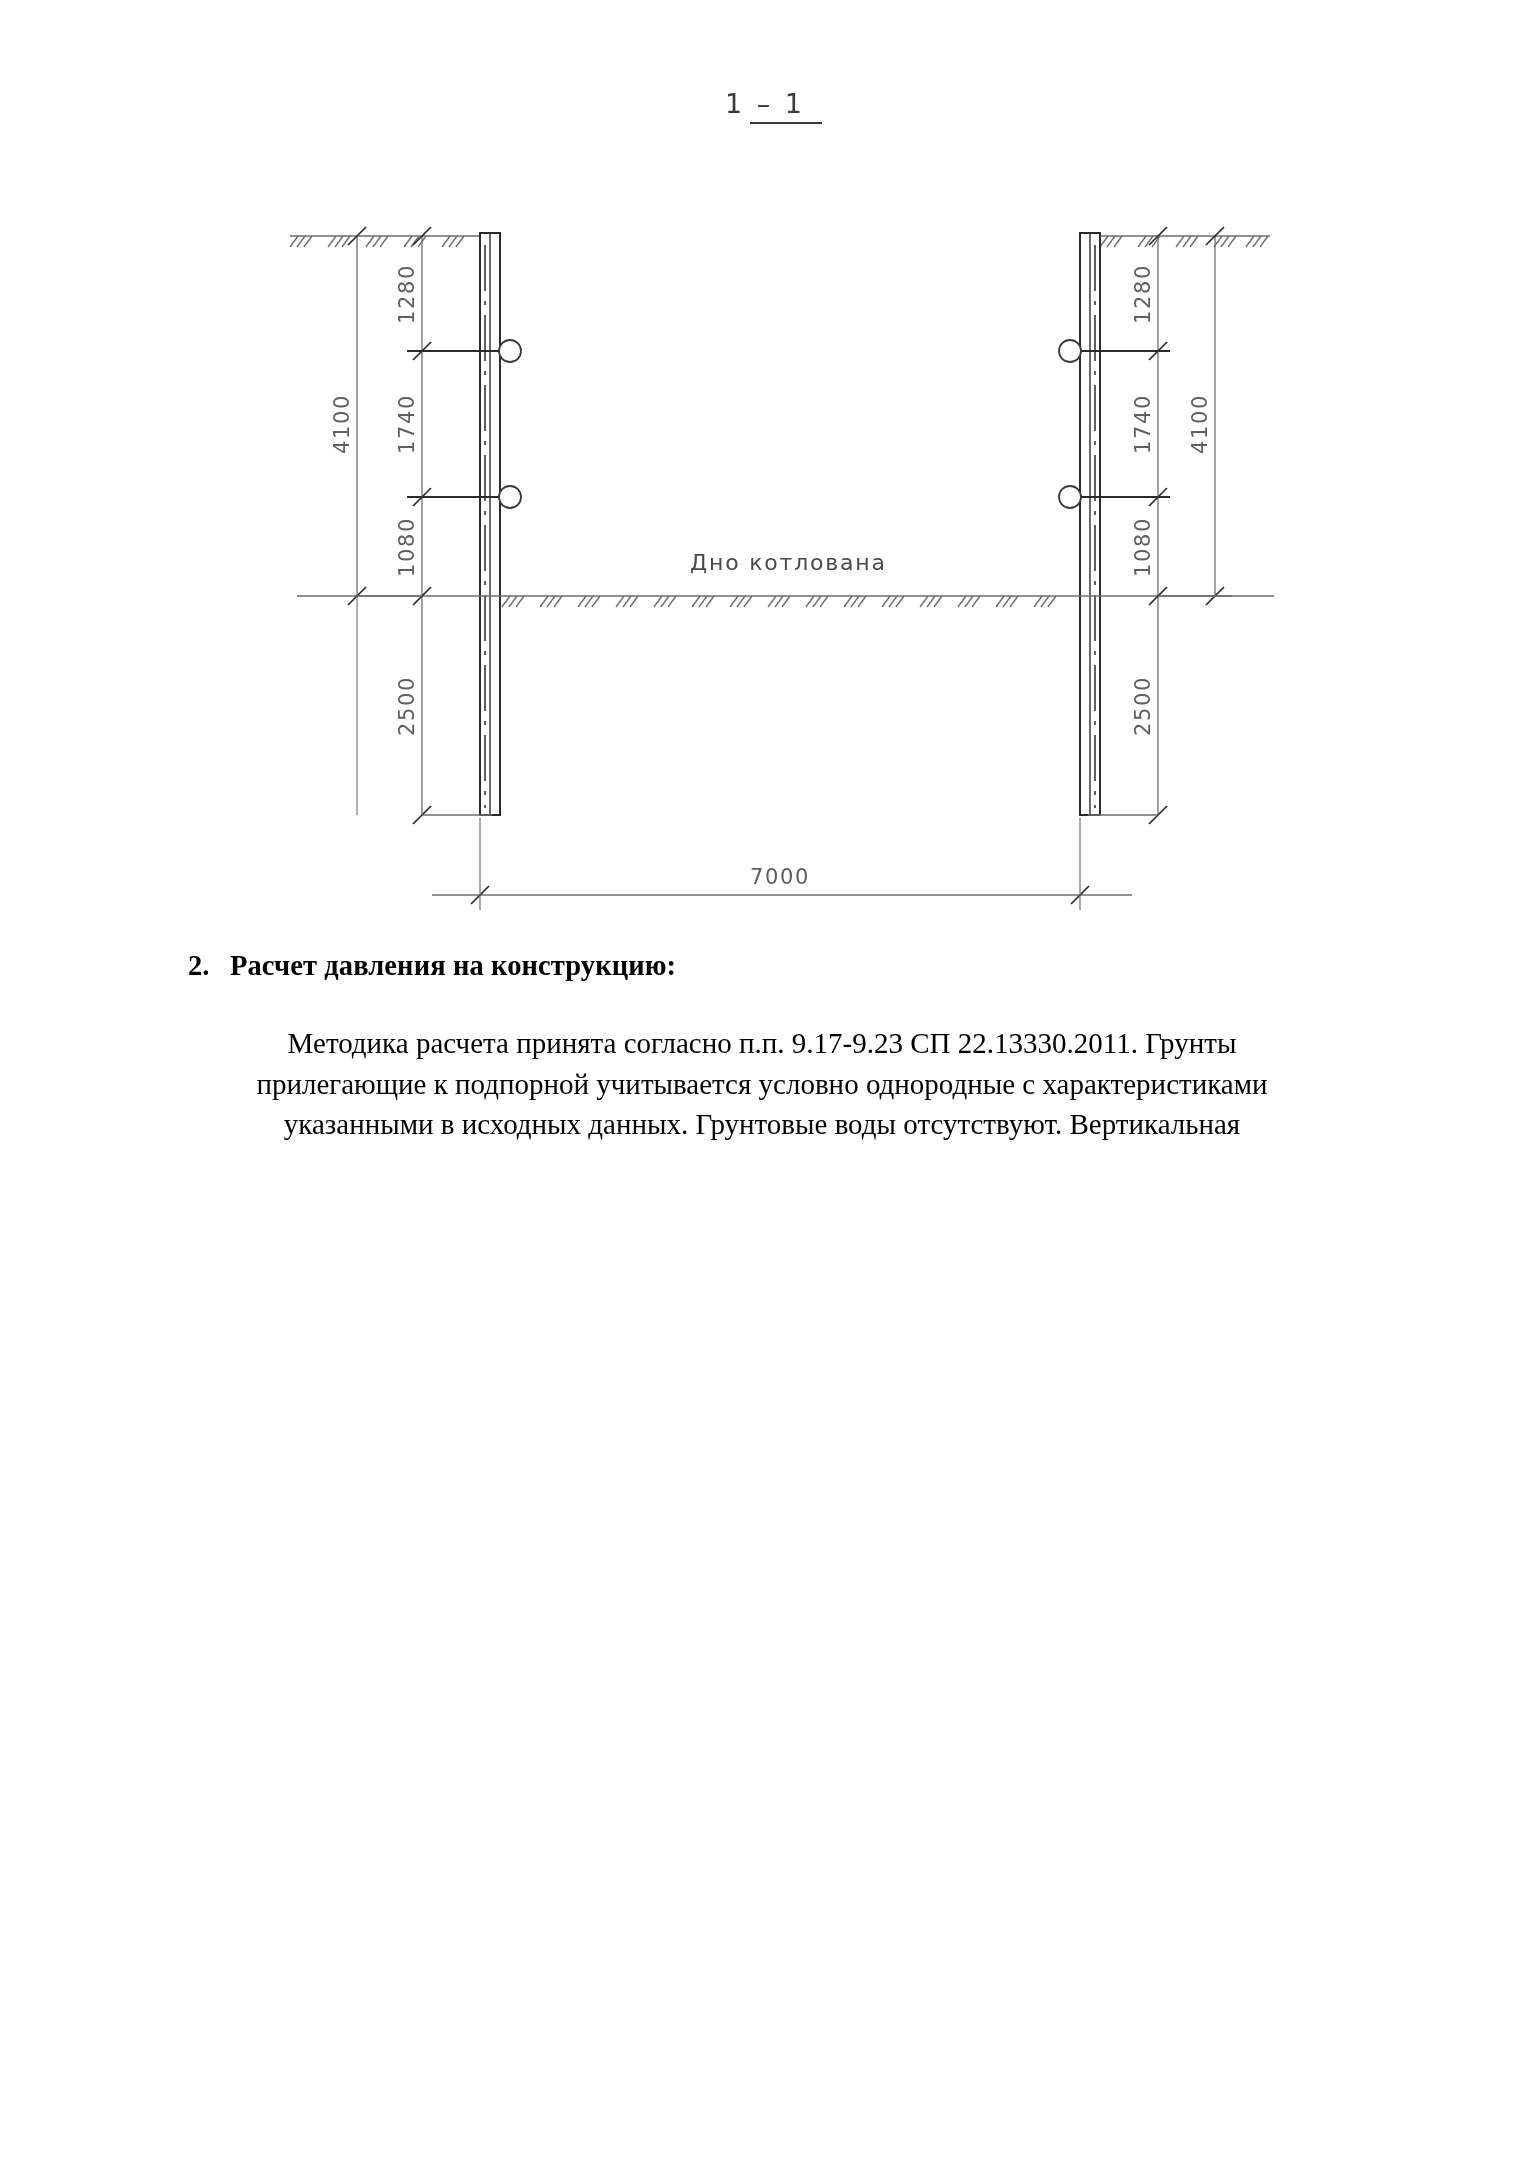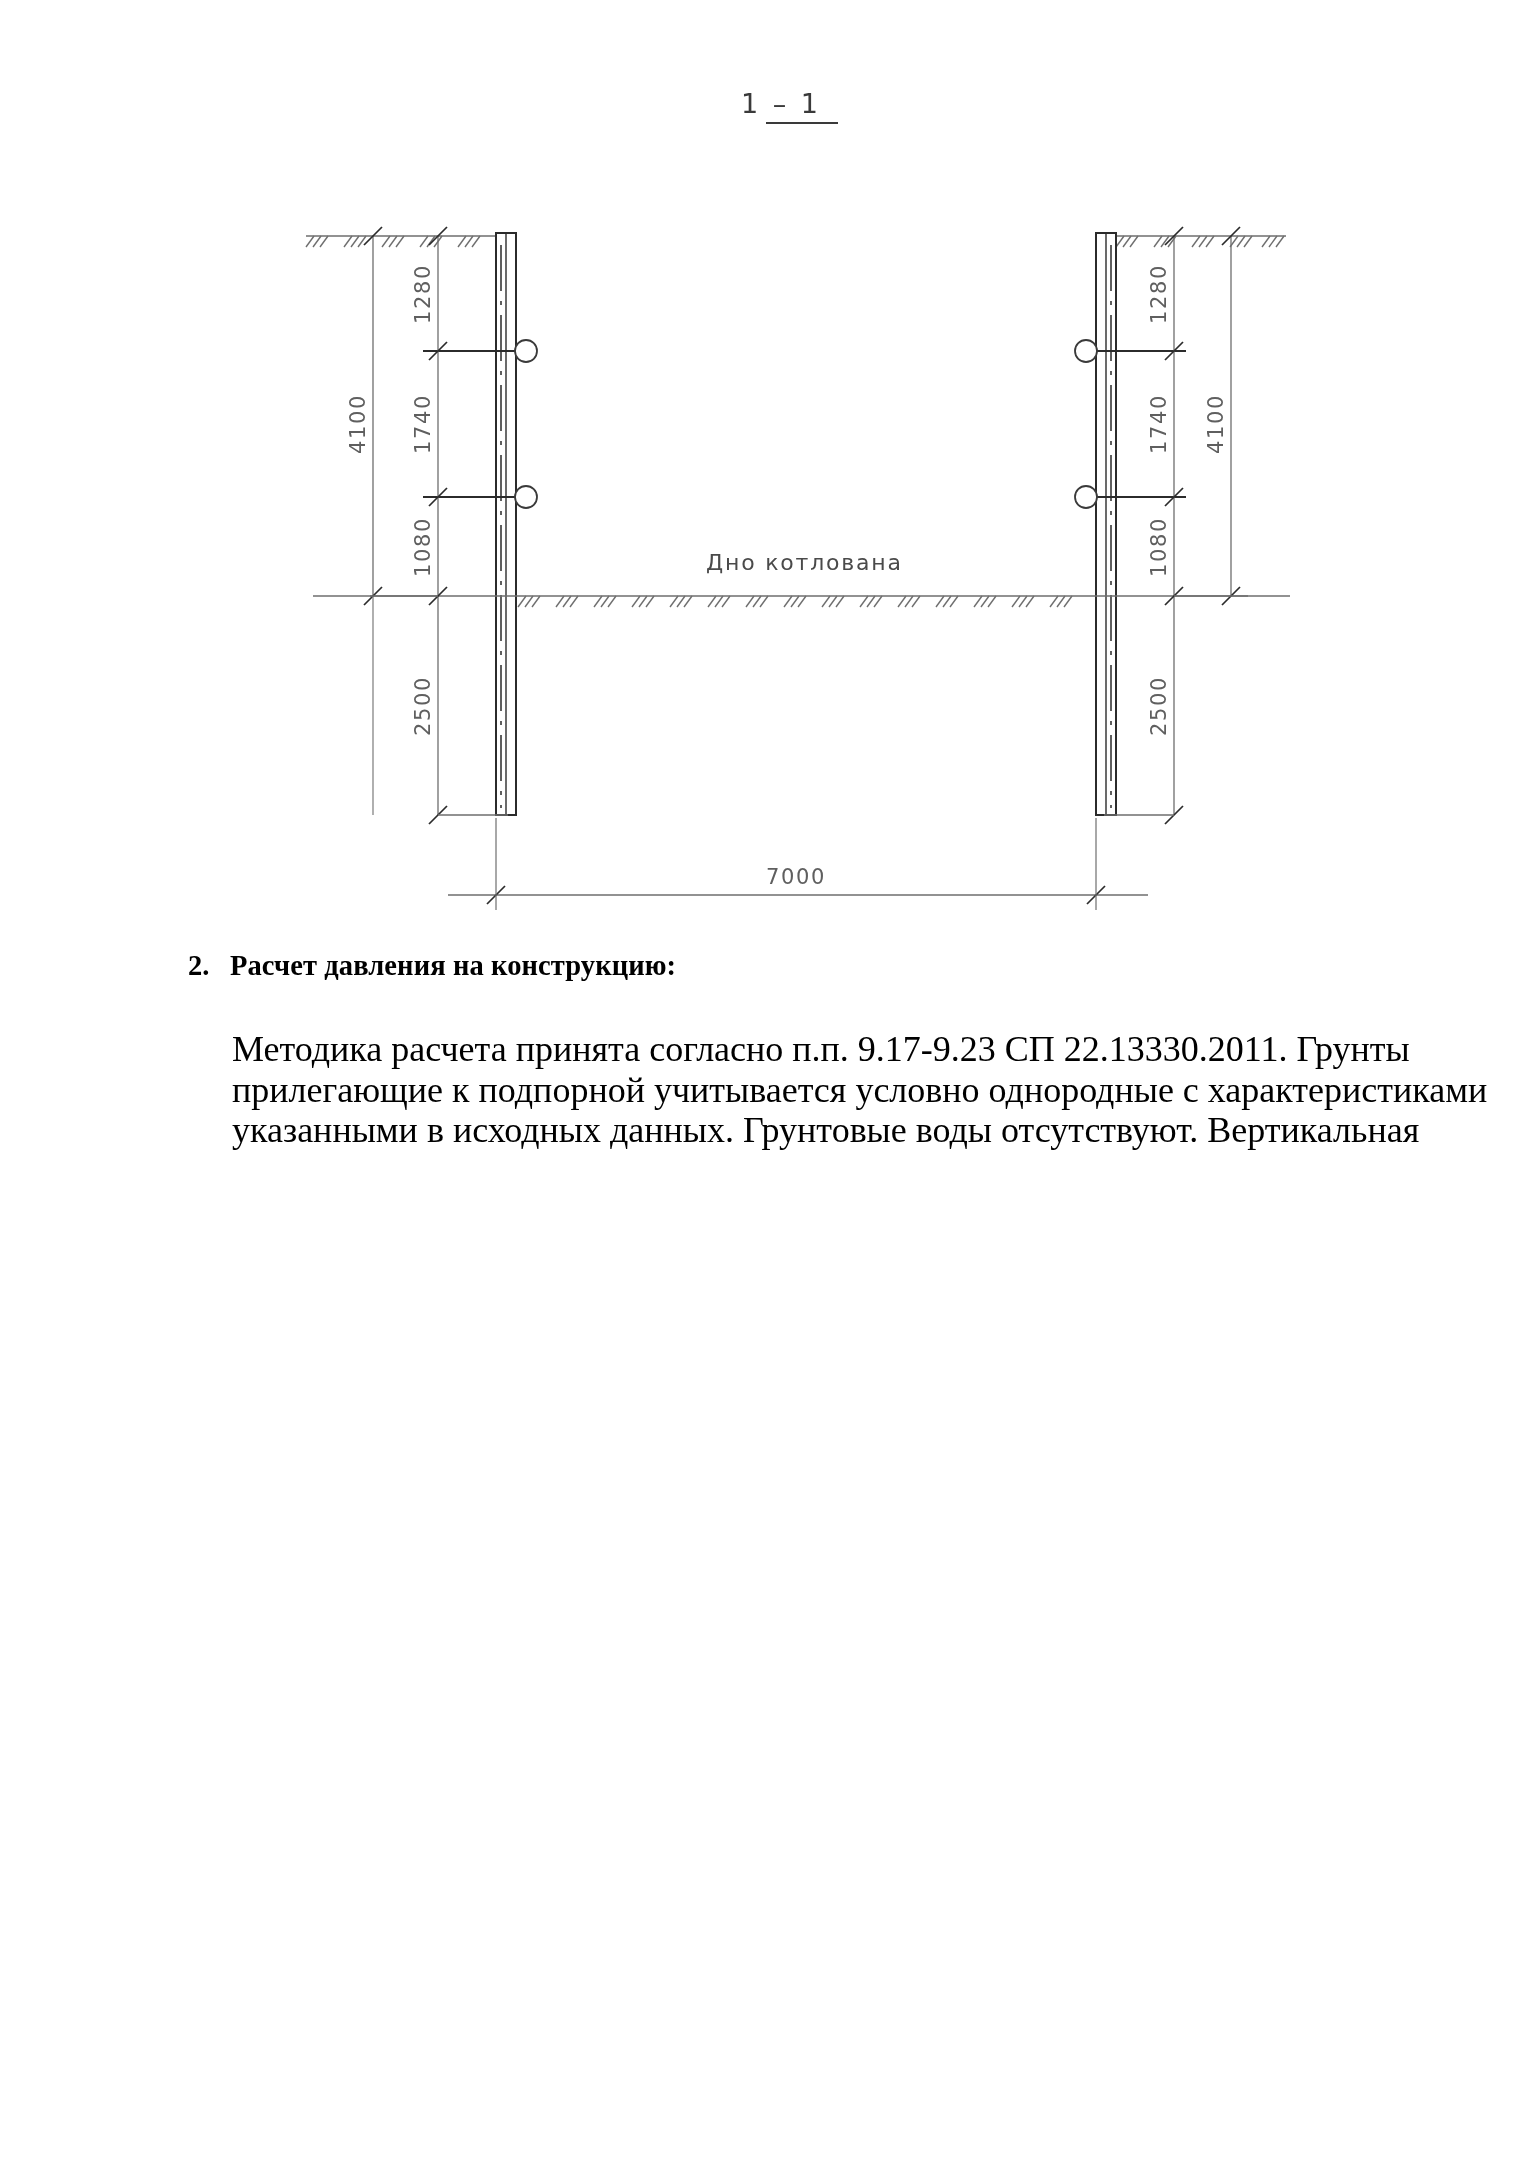--- a/index.html
+++ b/index.html
@@ -12,21 +12,21 @@
     height: 2160px;
     position: relative;
     font-family: "Liberation Serif", "DejaVu Serif", serif;
     color: #000000;
     overflow: hidden;
   }
 
   
   #drawing-block {
     position: absolute;
-    left: 18px;
+    left: 2px;
     top: 0;
     width: 1308px;
     height: 930px;
   }
   #drawing-svg {
     position: absolute;
     left: 0;
     top: 0;
     display: block;
   }
@@ -54,25 +54,25 @@
     width: 42px;
     flex: 0 0 42px;
   }
   .heading-text {
     flex: 1 1 auto;
   }
 
   .paragraph {
     position: absolute;
     left: 232px;
-    top: 99px;
+    top: 93px;
     width: 1060px;
-    font-size: 36px;
+    font-size: 29px;
     line-height: 40.5px;
-    text-align: left;
+    text-align: center;
   }
   .paragraph p {
     margin: 0;
   }
   .para-line {
     display: block;
     white-space: nowrap;
   }
 
   

